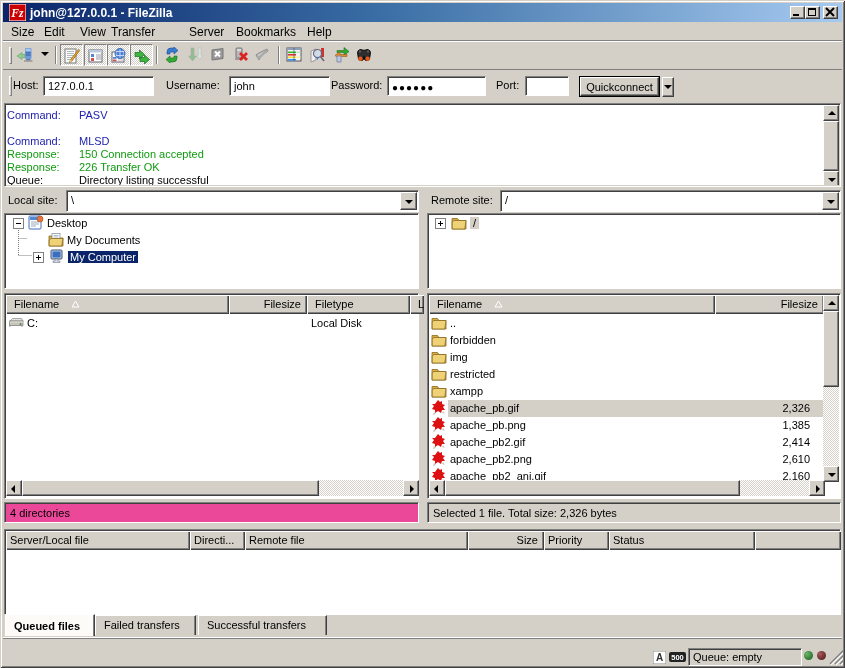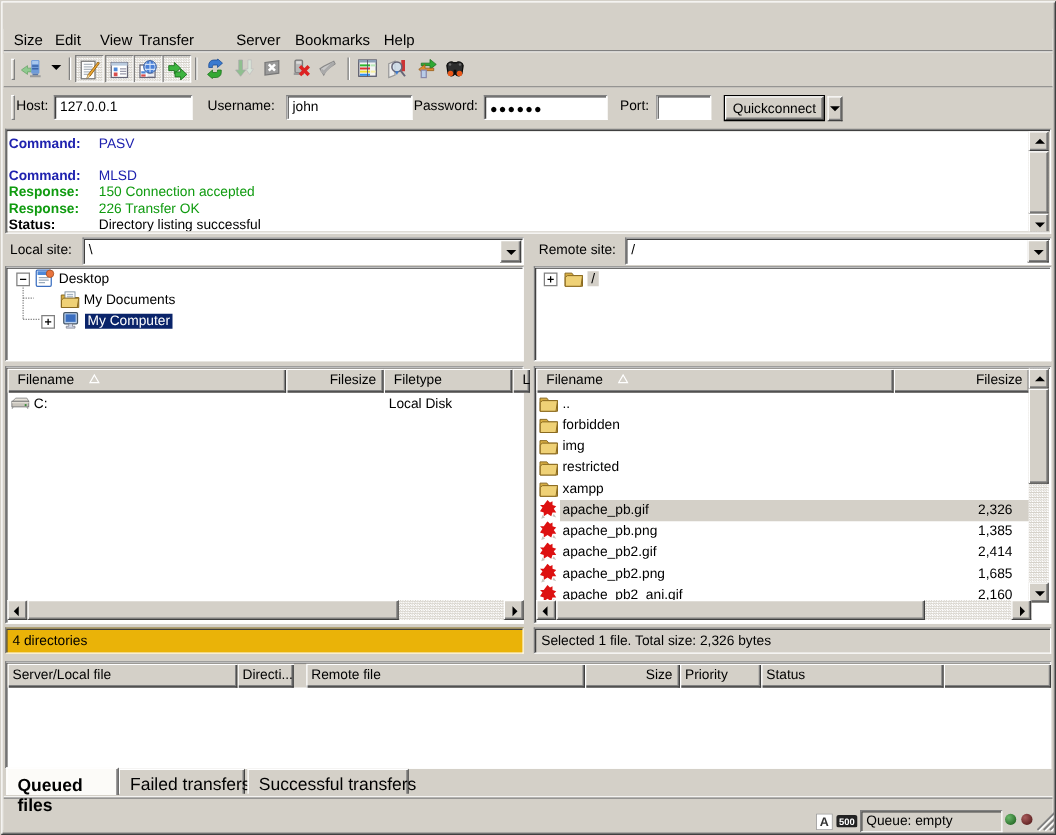--- a/index.html
+++ b/index.html
@@ -25,48 +25,67 @@
 .toggle{position:absolute;top:2px;width:23px;height:22px;border:1px solid;border-color:#808080 #fff #fff #808080;background:repeating-conic-gradient(#fff 0% 25%,#d4d0c8 0% 50%) 0 0/2px 2px;}
 .toggle svg{position:absolute;left:3px;top:3px;}
 
 #qc{left:3px;top:70px;width:839px;height:32px;background:#d4d0c8;}
 .lbl{position:absolute;top:9px;font-size:11px;}
 .edit{position:absolute;top:6px;height:20px;background:#fff;border:1px solid;border-color:#808080 #fff #fff #808080;box-shadow:inset 1px 1px 0 #404040;font-size:11px;padding:3px 0 0 4px;}
 
 #log{left:4px;top:103px;width:837px;height:84px;}
 #log .in{position:absolute;left:1px;top:1px;right:1px;bottom:1px;background:#fff;overflow:hidden;}
 .logline{position:absolute;left:1px;white-space:nowrap;font-size:11px;}
-.logline b{font-weight:bold;display:inline-block;width:72px;}
+.logline b{font-weight:normal;display:inline-block;width:72px;}
 .cmd{color:#1f22af;}
 .rsp{color:#0f9b0f;}
 
 .sb-track{background:repeating-conic-gradient(#fff 0% 25%,#d6d2ca 0% 50%) 0 0/2px 2px;}
 .sb-btn{position:absolute;background:#d4d0c8;border:1px solid;border-color:#fff #404040 #404040 #fff;box-shadow:inset -1px -1px 0 #808080,inset 1px 1px 0 #d4d0c8;}
 .arr{position:absolute;width:0;height:0;border:4px solid transparent;}
 .sb-thumb{position:absolute;background:#d4d0c8;border:1px solid;border-color:#fff #404040 #404040 #fff;box-shadow:inset -1px -1px 0 #808080;}
 
 .comborow{position:absolute;height:22px;background:#d4d0c8;}
 .combo{position:absolute;background:#fff;border:1px solid;border-color:#808080 #fff #fff #808080;box-shadow:inset 1px 1px 0 #404040;}
 .combo .cbtn{position:absolute;right:1px;top:1px;bottom:1px;width:17px;background:#d4d0c8;border:1px solid;border-color:#fff #404040 #404040 #fff;box-shadow:inset -1px -1px 0 #808080;}
 
 .hdr{position:absolute;height:19px;background:#d4d0c8;}
 .hcell{position:absolute;top:0;height:19px;background:#d4d0c8;box-shadow:inset 1px 1px 0 #fff,inset -1px 0 0 #404040,inset 0 -1px 0 #404040,inset -2px 0 0 #808080,inset 0 -2px 0 #808080;padding:3px 6px 0 8px;font-size:11px;overflow:hidden;white-space:nowrap;}
 .row{position:absolute;height:17px;font-size:11px;white-space:nowrap;}
 .row svg{position:absolute;left:2px;top:0px;}
 .ftxt{position:absolute;left:21px;top:2px;}
 
-.tab{position:absolute;top:615px;height:20px;background:#d4d0c8;border:1px solid;border-color:#fff #404040 #404040 #fff;box-shadow:inset -1px 0 0 #808080;border-bottom:none;padding:3px 8px 0 8px;font-size:14px;}
+.tab{position:absolute;top:615px;height:20px;background:#d4d0c8;border:1px solid;border-color:#fff #404040 #404040 #fff;box-shadow:inset -1px 0 0 #808080;border-bottom:none;padding:3px 8px 0 8px;font-size:11px;}
 
 #statusbar{left:3px;top:638px;width:839px;height:27px;background:#d4d0c8;}
 .led{position:absolute;top:12px;width:9px;height:9px;border-radius:50%;}
 </style></head>
 <body>
 <div id="win">
 <div id="frame"></div>
 
+<div id="title" class="abs">
+  <svg class="abs" style="left:6px;top:1px" width="17" height="17" viewBox="0 0 16 16">
+    <rect x="0" y="0" width="16" height="16" fill="#cc0000"></rect>
+    <rect x="0" y="0" width="16" height="16" fill="none" stroke="#fff" stroke-width="1"></rect>
+    <text x="8" y="12" font-size="11" font-style="italic" font-weight="bold" fill="#fff" text-anchor="middle" font-family="Liberation Serif">Fz</text>
+  </svg>
+  <div class="txt">john@127.0.0.1 - FileZilla</div>
+  <div class="wbtn" style="left:787px">
+        <div class="abs" style="left:2px;top:7px;width:6px;height:2px;background:#000"></div>
+      </div>
+  <div class="wbtn" style="left:802px">
+        <div class="abs" style="left:2px;top:1px;width:8px;height:8px;border:1px solid #000;border-top-width:2px"></div>
+      </div>
+  <div class="wbtn" style="left:820px">
+    <svg width="13" height="11" viewBox="0 0 13 11">
+          <path d="M2 1 L10 9 M10 1 L2 9" stroke="#000" stroke-width="2"></path>
+        </svg>
+  </div>
+</div>
 
 <div id="menu" class="abs groove-b">
   <span style="left:8px">Size</span>
       <span style="left:41px">Edit</span>
       <span style="left:77px">View</span>
   <span style="left:108px">Transfer</span>
       <span style="left:186px">Server</span>
       <span style="left:233px">Bookmarks</span>
   <span style="left:304px">Help</span>
 </div>
@@ -191,21 +210,21 @@
     <div class="arr" style="left:1px;top:7px;border-top-color:#000;border-bottom:none;border-width:4px 4px 0 4px"></div>
   </div>
 </div>
 
 <div id="log" class="abs sunken">
   <div class="in">
     <div class="logline cmd" style="top:4px"><b>Command:</b>PASV</div>
     <div class="logline cmd" style="top:30px"><b>Command:</b>MLSD</div>
     <div class="logline rsp" style="top:43px"><b>Response:</b>150 Connection accepted</div>
     <div class="logline rsp" style="top:56px"><b>Response:</b>226 Transfer OK</div>
-    <div class="logline" style="top:69px"><b>Status:</b>Directory listing successful</div>
+    <div class="logline" style="top:69px"><b>Queue:</b>Directory listing successful</div>
     <div class="abs sb-track" style="right:0;top:0;width:16px;height:82px" id="logsb">
       <div class="sb-btn" style="left:0;top:0;width:16px;height:16px">
             <div class="arr" style="left:4px;top:5px;border-bottom-color:#000;border-top:none;border-width:4px 4px 4px 4px"></div>
           </div>
       <div class="sb-thumb" style="left:0;top:16px;width:16px;height:50px"></div>
       <div class="sb-btn" style="left:0;bottom:0;width:16px;height:16px">
             <div class="arr" style="left:4px;top:6px;border-top-color:#000;border-bottom:none;border-width:4px 4px 4px 4px"></div>
           </div>
     </div>
   </div>
@@ -381,21 +400,21 @@
           </svg>
           <div class="ftxt">apache_pb2.gif</div>
           <div class="abs" style="right:13px;top:2px">2,414</div>
         </div>
     <div class="row" style="left:1px;top:157px;width:394px">
           <svg width="16" height="16" viewBox="0 0 16 16">
             <path d="M7 0 l2 2 2 -1 0 3 3 1 -2 2 2 3 -3 0 -1 3 -3 -2 -3 2 0 -3 -3 -1 2 -3 -2 -2 3 0 z" fill="#dd1111"></path>
             <path d="M3 12 l2 2 -3 1 z M12 11 l2 3 -3 -1 z" fill="#c8c4bc"></path>
           </svg>
           <div class="ftxt">apache_pb2.png</div>
-          <div class="abs" style="right:13px;top:2px">1,685</div>
+          <div class="abs" style="right:13px;top:2px">2,610</div>
         </div>
     <div class="row" style="left:1px;top:174px;width:394px">
           <svg width="16" height="16" viewBox="0 0 16 16">
             <path d="M7 0 l2 2 2 -1 0 3 3 1 -2 2 2 3 -3 0 -1 3 -3 -2 -3 2 0 -3 -3 -1 2 -3 -2 -2 3 0 z" fill="#dd1111"></path>
             <path d="M3 12 l2 2 -3 1 z M12 11 l2 3 -3 -1 z" fill="#c8c4bc"></path>
           </svg>
           <div class="ftxt">apache_pb2_ani.gif</div>
           <div class="abs" style="right:13px;top:2px">2,160</div>
         </div>
   </div>
@@ -414,27 +433,27 @@
     <div class="sb-btn" style="left:0;top:0;width:16px;height:16px">
           <div class="arr" style="left:4px;top:4px;border-right-color:#000;border-left:none;border-width:4px 4px 4px 4px"></div>
         </div>
     <div class="sb-thumb" style="left:16px;top:0;width:295px;height:16px"></div>
     <div class="sb-btn" style="right:0;top:0;width:16px;height:16px">
           <div class="arr" style="left:6px;top:4px;border-left-color:#000;border-right:none;border-width:4px 4px 4px 4px"></div>
         </div>
   </div>
 </div>
 
-<div class="abs sunken" style="left:4px;top:502px;width:415px;height:21px;background:#eab308;padding:4px 0 0 5px">4 directories</div>
+<div class="abs sunken" style="left:4px;top:502px;width:415px;height:21px;background:#ec4899;padding:4px 0 0 5px">4 directories</div>
 <div class="abs sunken" style="left:427px;top:502px;width:414px;height:21px;background:#d4d0c8;padding:4px 0 0 5px">Selected 1 file. Total size: 2,326 bytes</div>
 
 <div class="abs sunken white" style="left:4px;top:529px;width:837px;height:86px" id="queue">
   <div class="hdr" style="left:1px;top:1px;width:835px">
     <div class="hcell" style="left:0;width:184px;padding-left:4px">Server/Local file</div>
-    <div class="hcell" style="left:184px;width:45px;padding-left:4px">Directi...</div>
+    <div class="hcell" style="left:184px;width:55px;padding-left:4px">Directi...</div>
     <div class="hcell" style="left:239px;width:223px;padding-left:4px">Remote file</div>
     <div class="hcell" style="left:462px;width:76px;text-align:right">Size</div>
     <div class="hcell" style="left:538px;width:65px;padding-left:4px">Priority</div>
     <div class="hcell" style="left:603px;width:146px;padding-left:4px">Status</div>
     <div class="hcell" style="left:749px;width:86px"></div>
   </div>
 </div>
 
 <div class="tab" style="left:5px;width:90px;background:#fcfbf8;font-weight:bold;height:22px;top:614px;z-index:5;padding-top:5px">Queued files</div>
 <div class="tab" style="left:95px;width:101px;white-space:nowrap">Failed transfers</div>

